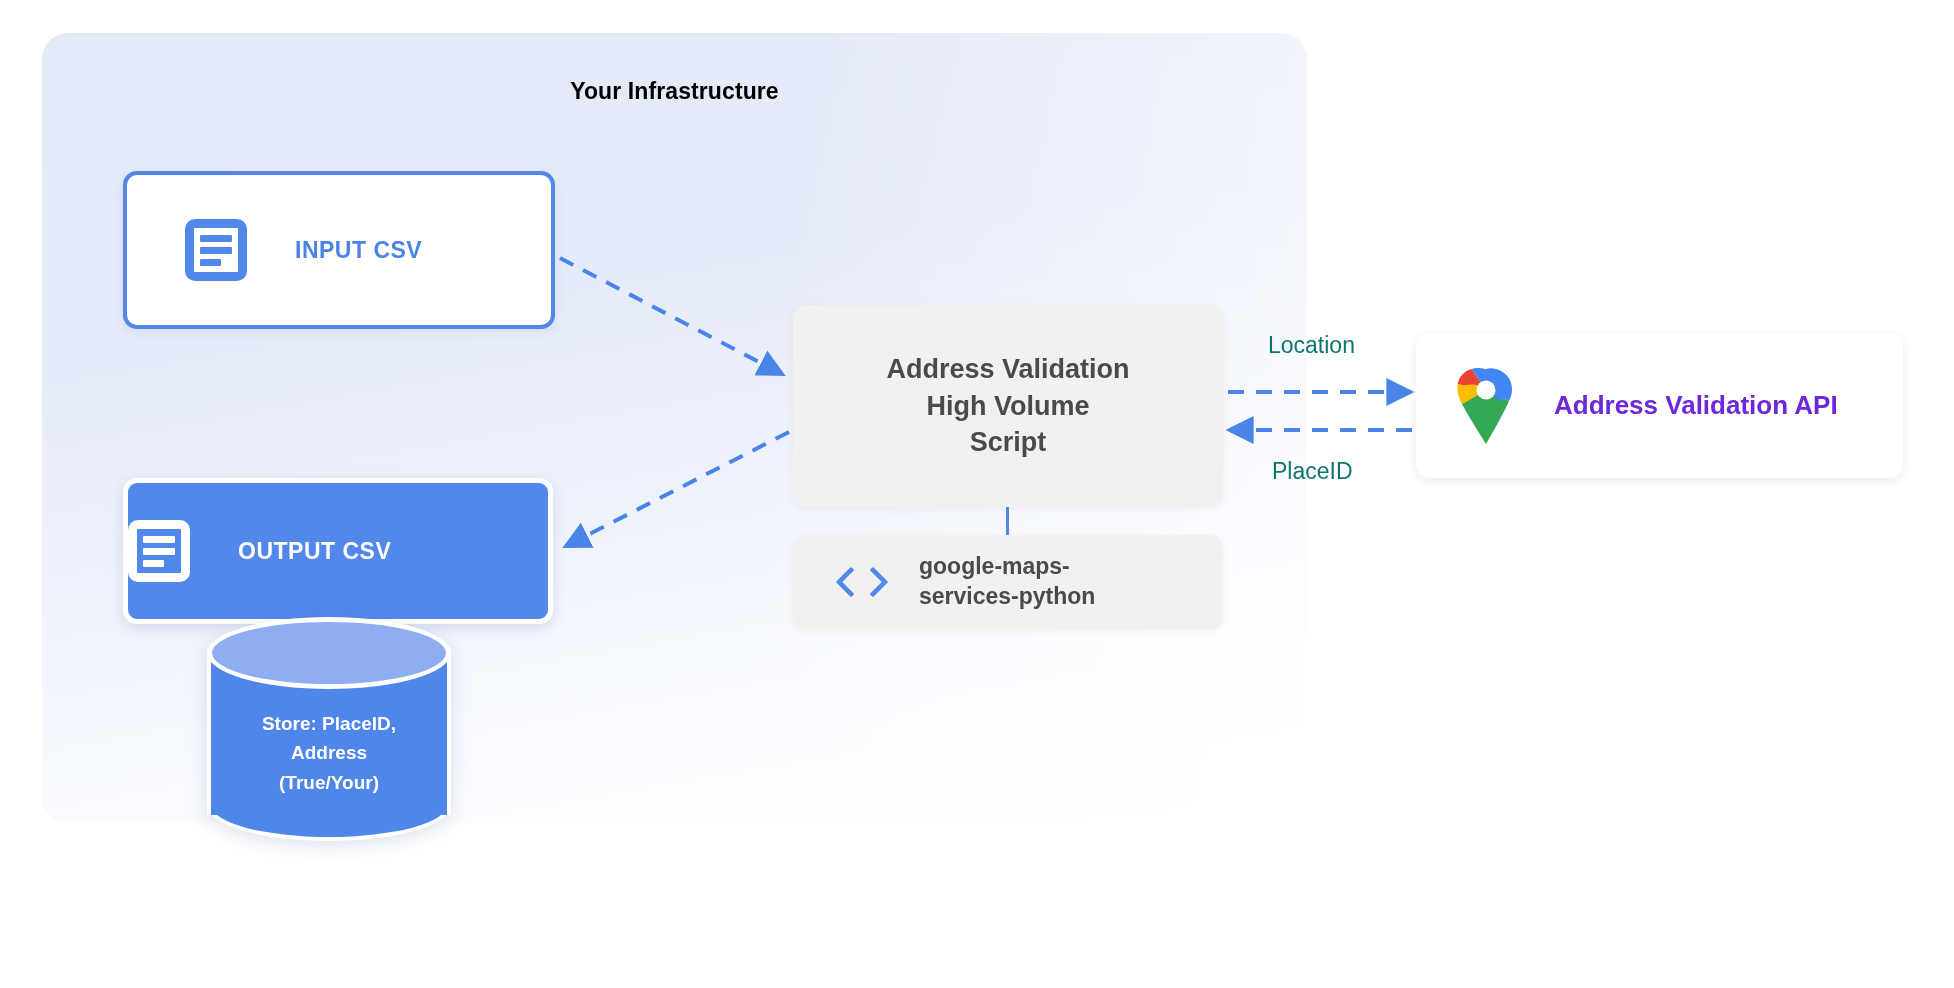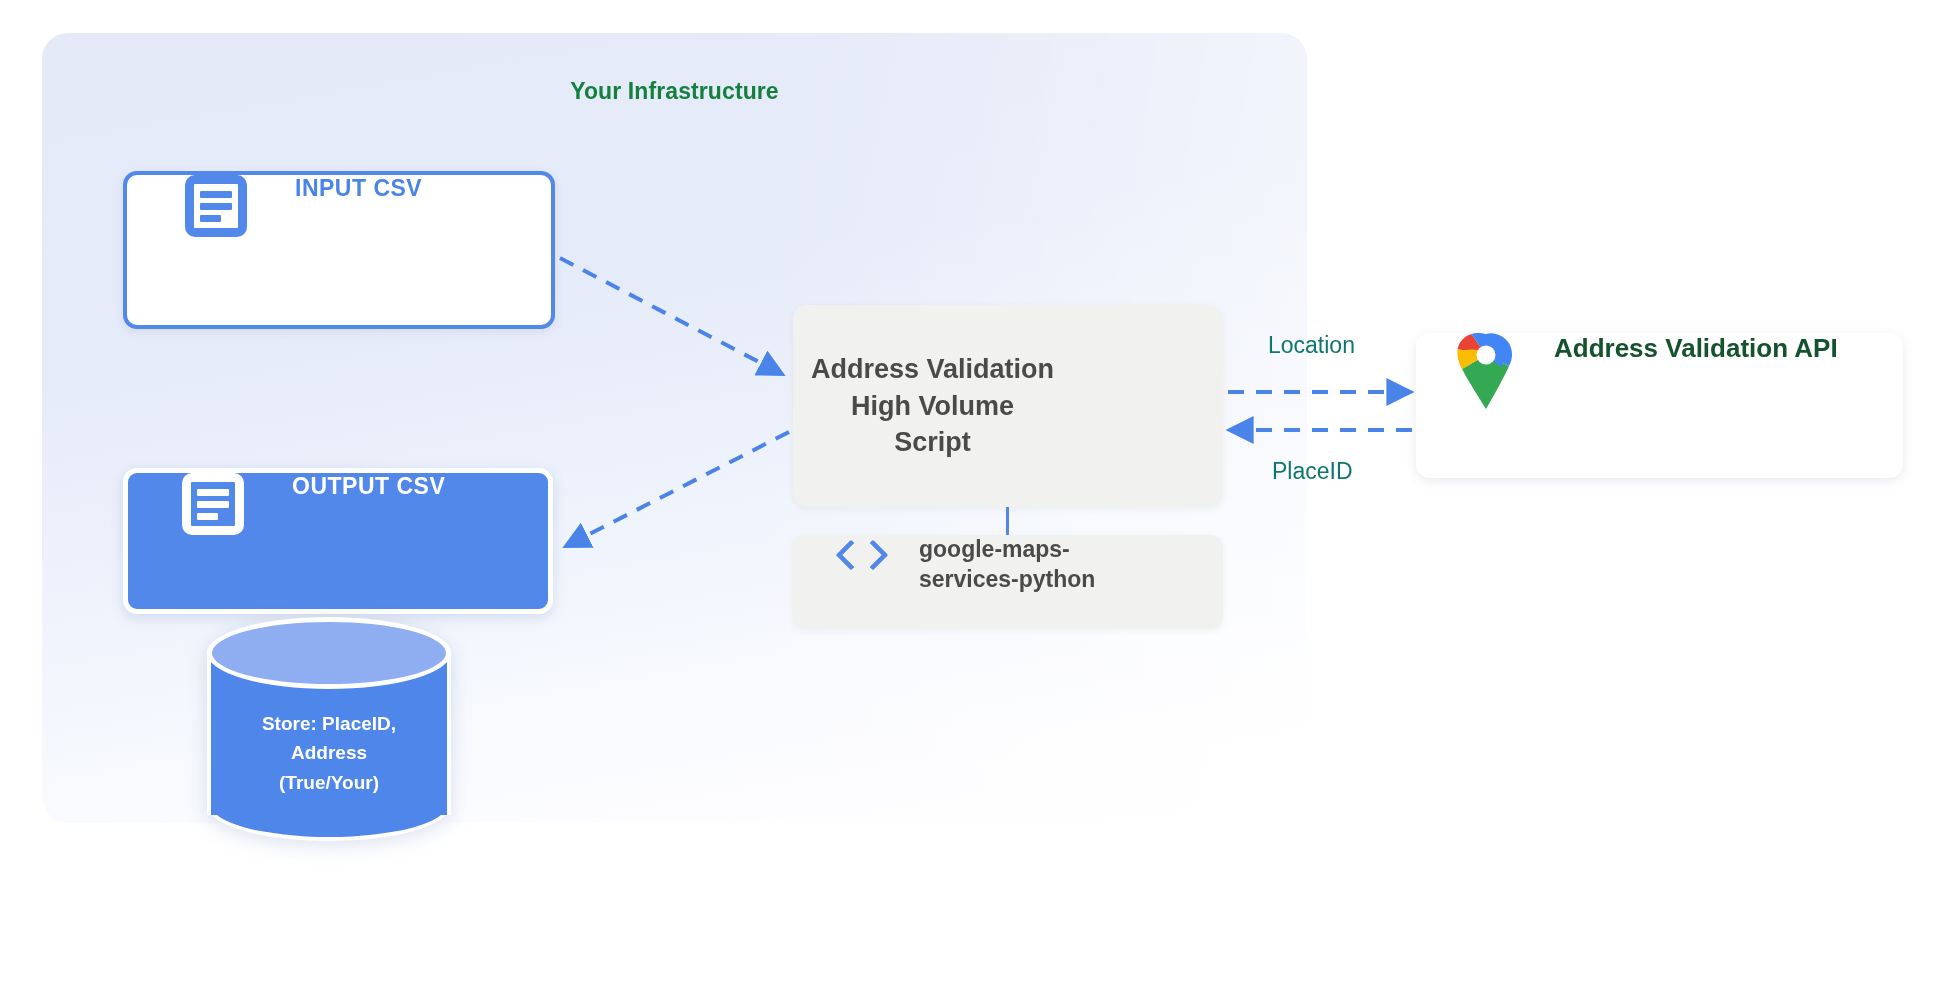--- a/index.html
+++ b/index.html
@@ -54,29 +54,29 @@
 
   .infra-title {
     position: absolute;
     left: 42px;
     top: 78px;
     width: 1265px;
     text-align: center;
     font-size: 23px;
     font-weight: 700;
     letter-spacing: 0.1px;
-    color: #15803d;
+    color: #000000;
   }
 
   
   .box {
     position: absolute;
     box-sizing: border-box;
     display: flex;
-    align-items: flex-start;
+    align-items: center;
     border-radius: 14px;
   }
 
   
   .box-input {
     left: 123px;
     top: 171px;
     width: 432px;
     height: 158px;
     background: #ffffff;
@@ -88,27 +88,26 @@
     font-size: 23px;
     font-weight: 700;
     letter-spacing: 0.5px;
     color: #4a84e8;
     margin-left: 48px;
   }
 
   
   .box-output {
     left: 123px;
-    top: 468px;
+    top: 478px;
     width: 430px;
     height: 146px;
     background: #5288ea;
     border: 5px solid #ffffff;
     box-shadow: 0 4px 13px rgba(60,90,160,0.17);
-    padding-left: 54px;
   }
   .box-output .label {
     font-size: 23px;
     font-weight: 700;
     letter-spacing: 0.5px;
     color: #ffffff;
     margin-left: 48px;
   }
 
   
@@ -213,21 +212,21 @@
     width: 487px;
     height: 145px;
     background: #ffffff;
     border-radius: 14px;
     box-shadow: 0 3px 11px rgba(70,90,130,0.12);
     padding-left: 40px;
   }
   .box-api .label {
     font-size: 26px;
     font-weight: 700;
-    color: #14532d;
+    color: #6d28d9;
     margin-left: 38px;
   }
 
   
   .maps-pin {
     flex: 0 0 60px;
     width: 60px;
     height: 76px;
     position: relative;
   }

